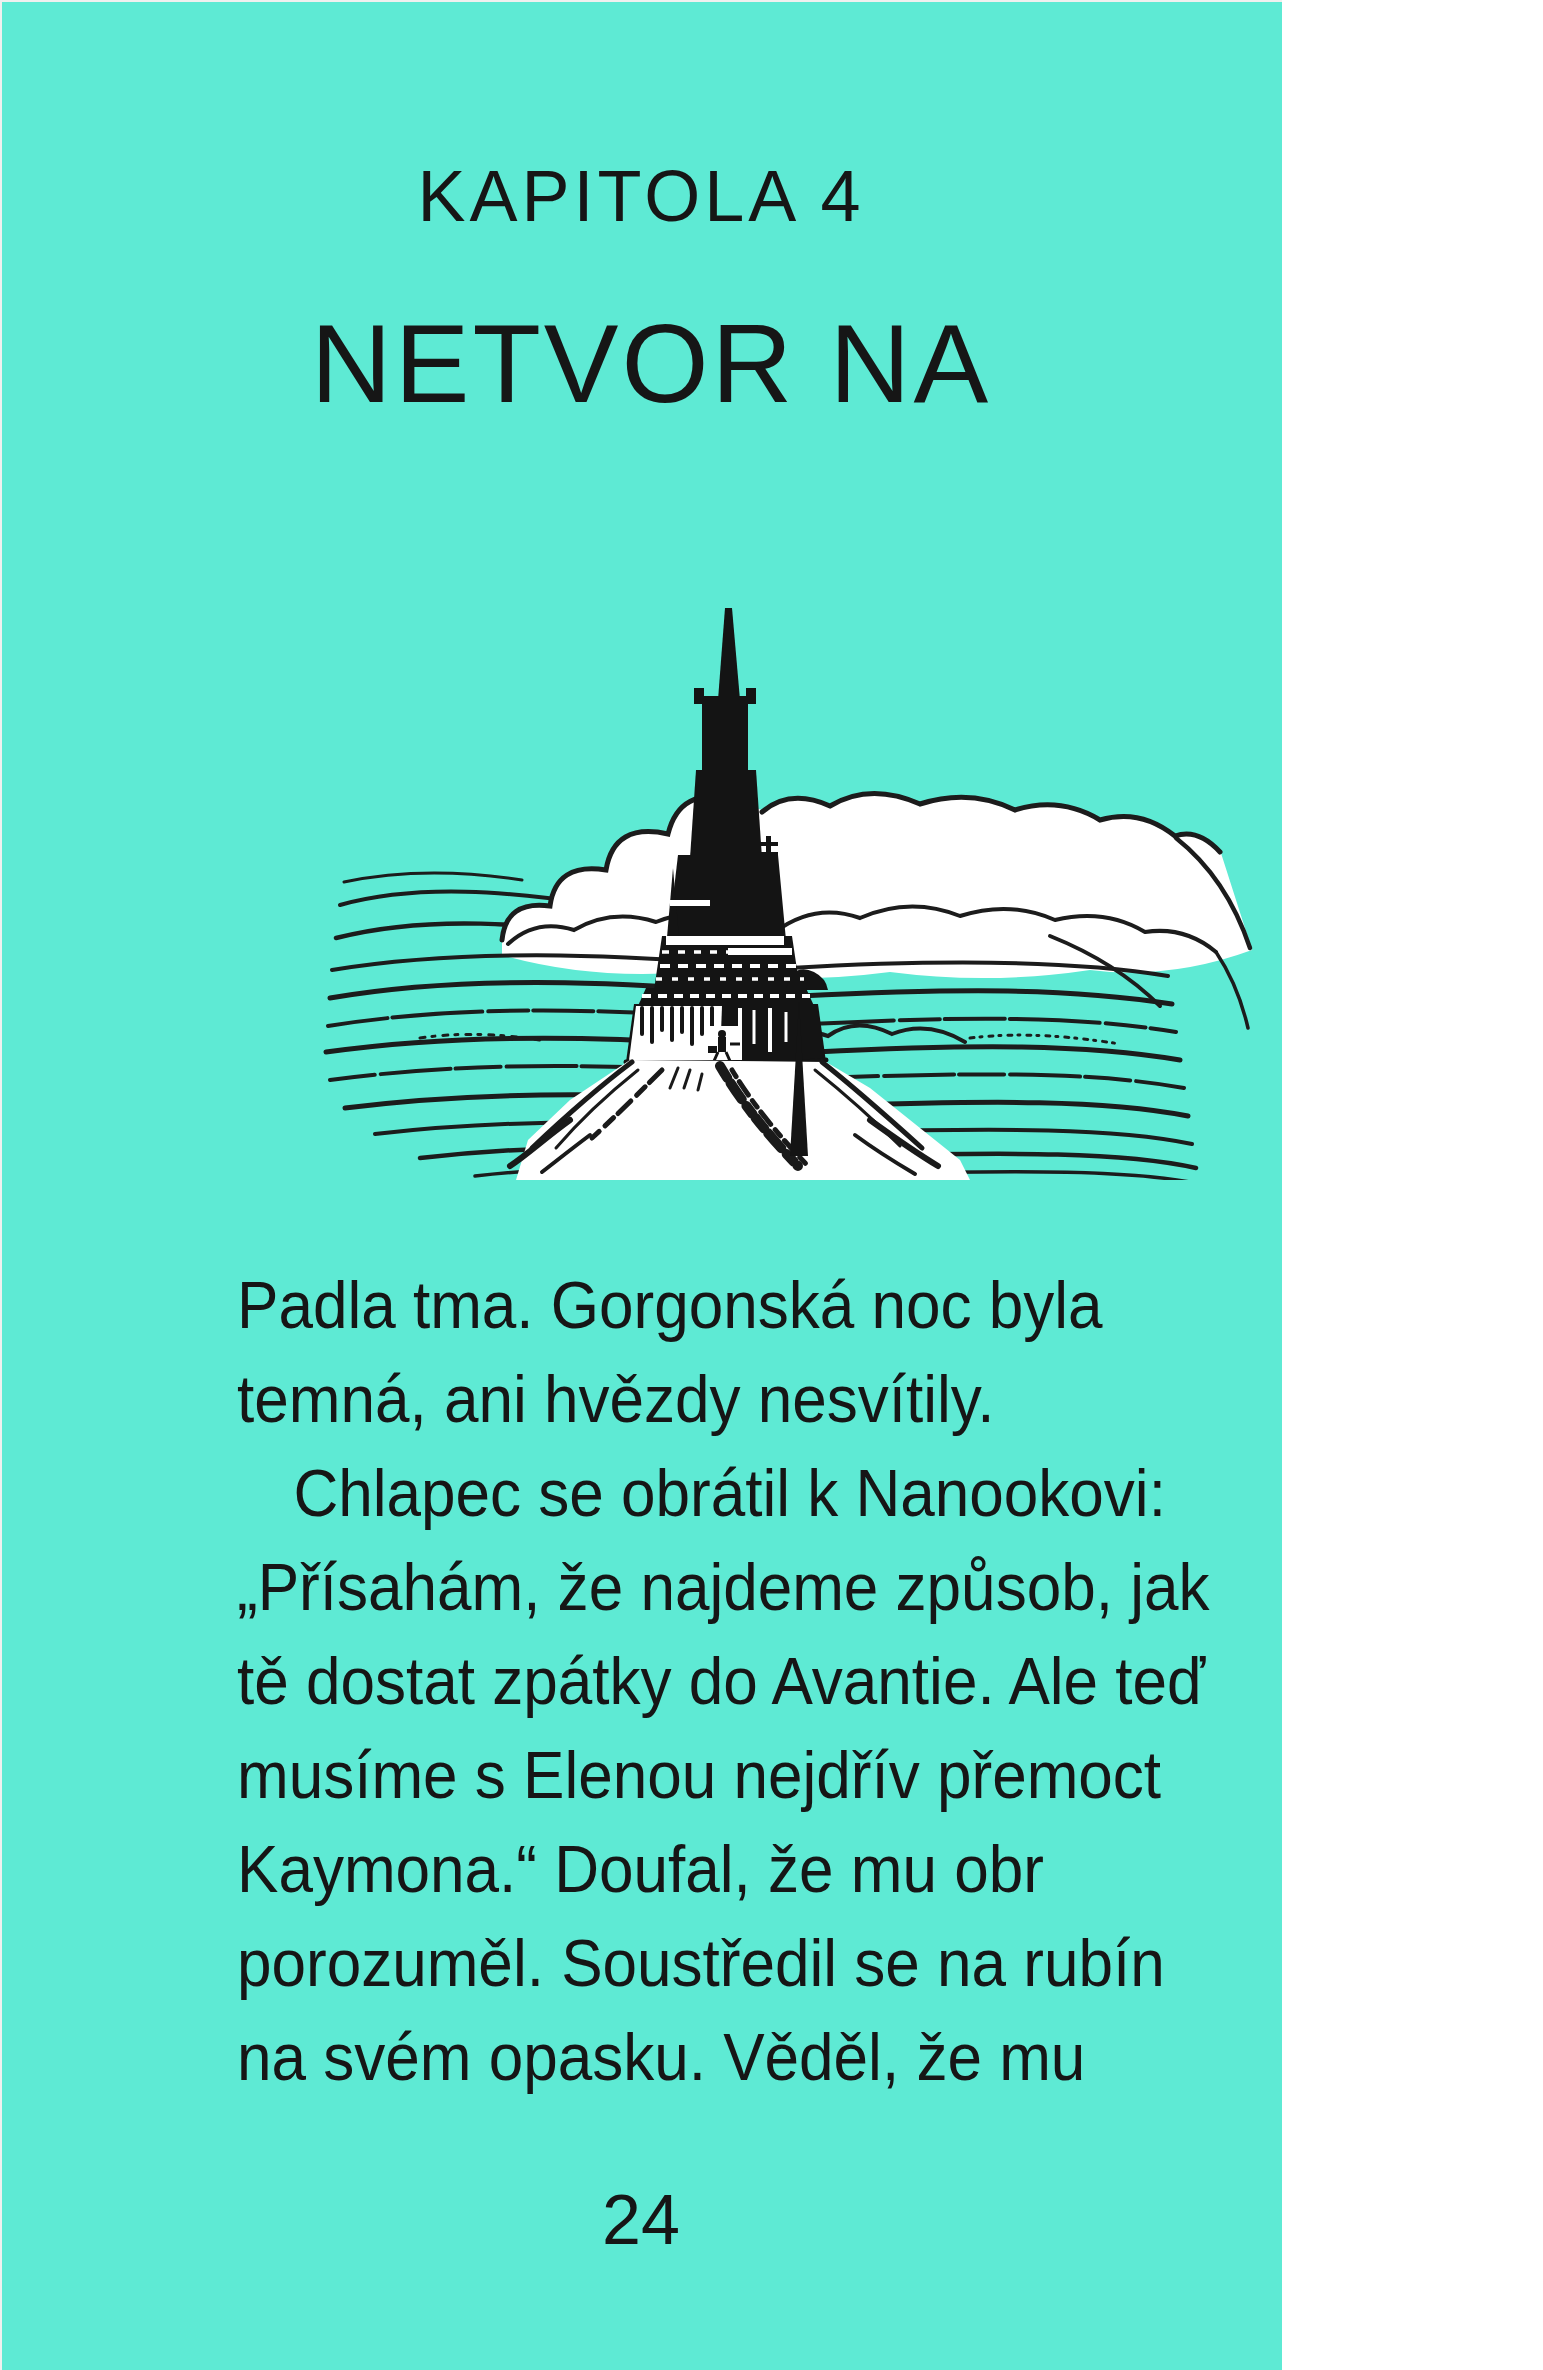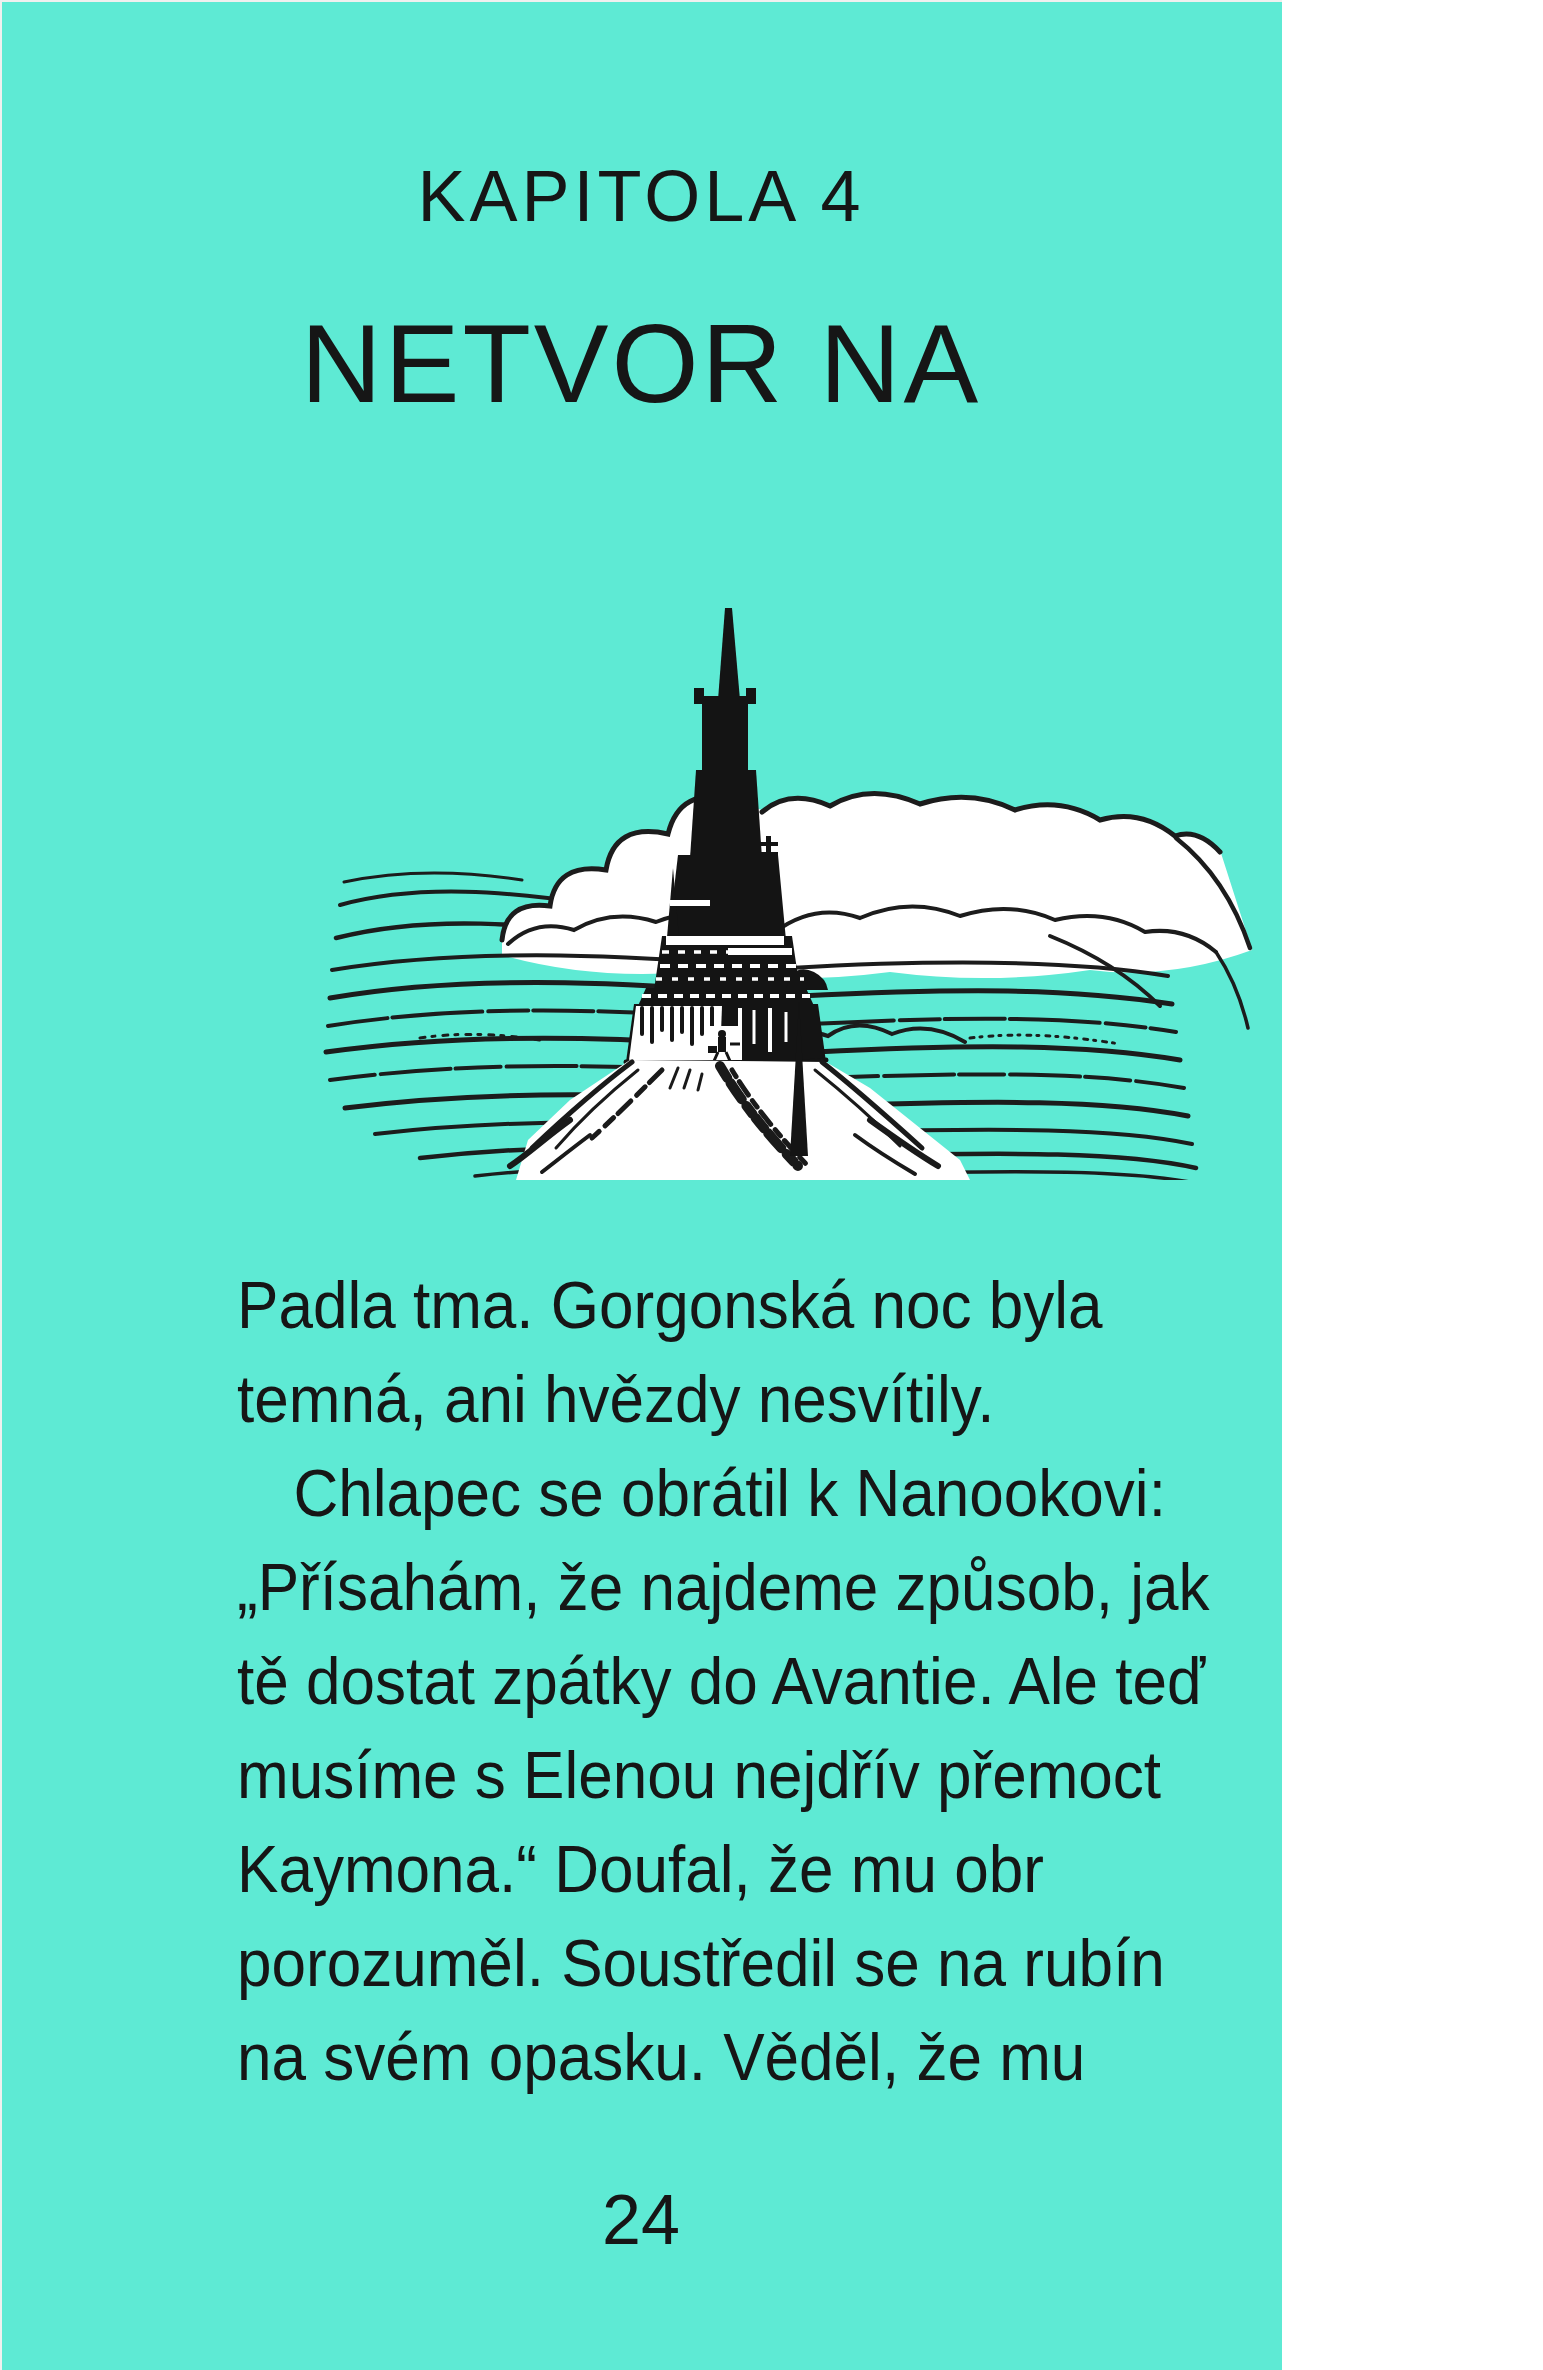--- a/index.html
+++ b/index.html
@@ -22,20 +22,21 @@
     white-space: nowrap;
   }
   .title {
     position: absolute;
     top: 316px; left: 0; width: 100%;
     margin: 0;
     text-align: center;
     font-weight: 400;
     font-size: 112px; line-height: 96px;
     letter-spacing: 3px;
+    padding-left: 10px;
   }
   .title .tl { display: block; white-space: nowrap; }
   .illo {
     position: absolute;
     left: 270px; top: 600px;
     width: 990px; height: 580px;
   }
   .illo svg { display: block; width: 100%; height: 100%; }
   .bodytext {
     position: absolute;

